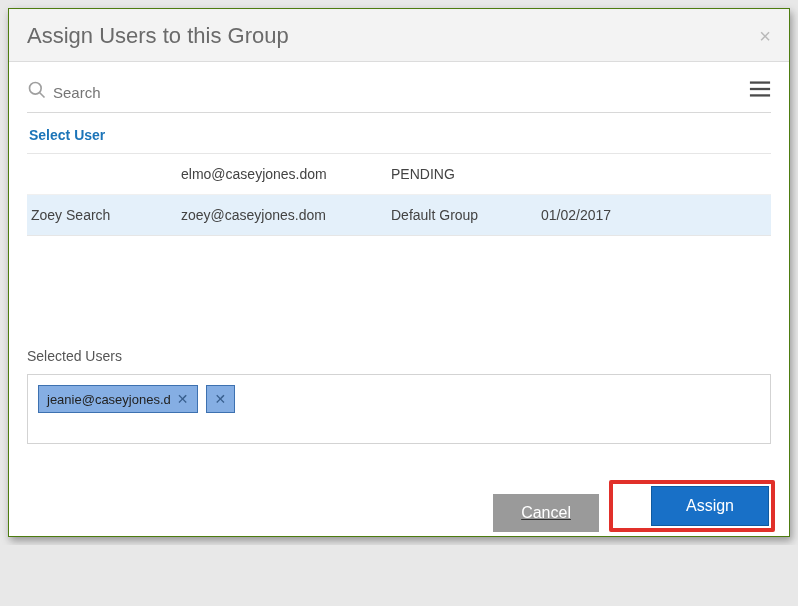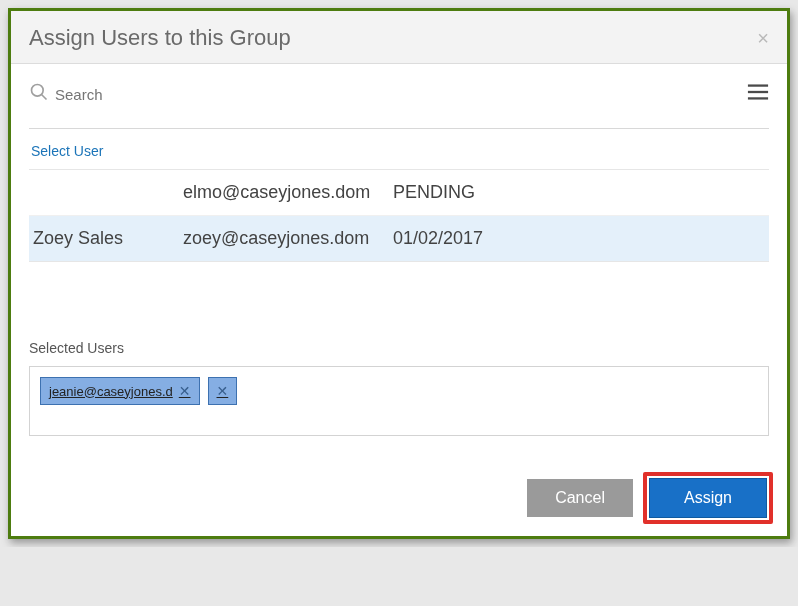--- a/index.html
+++ b/index.html
@@ -6,21 +6,21 @@
   body {
     font-family: -apple-system, BlinkMacSystemFont, "Segoe UI", Arial, sans-serif;
     background: #e8e8e8;
     padding: 8px;
     color: #333;
   }
   .dialog {
     width: 782px;
     background: #fff;
     box-shadow: 2px 4px 8px rgba(0,0,0,0.35);
-    border: 3px solid #4d7c0f;
+    border: 1px solid #4d7c0f;
     position: relative;
   }
   .dialog-header {
     background: #f3f3f3;
     border-bottom: 1px solid #dcdcdc;
     padding: 14px 18px 12px 18px;
     display: flex;
     justify-content: space-between;
     align-items: center;
   }
@@ -32,23 +32,22 @@
   .close-icon {
     color: #b9b9b9;
     font-size: 20px;
     cursor: pointer;
   }
   .content {
     padding: 18px 18px 22px 18px;
   }
   .search-row {
     display: flex;
-    align-items: center;
     justify-content: space-between;
-    margin-bottom: 22px;
+    margin-bottom: 8px;
   }
   .search-wrap {
     display: flex;
     align-items: center;
     flex: 1;
   }
   .search-icon svg {
     width: 20px;
     height: 20px;
     fill: none;
@@ -67,43 +66,43 @@
     cursor: pointer;
   }
   .hamburger svg { width: 22px; height: 18px; stroke: #4a4a4a; stroke-width: 2.5; }
   .hr {
     border-top: 1px solid #d8d8d8;
     margin-bottom: 14px;
   }
   .select-user-head {
     color: #1b74b8;
     font-size: 14px;
-    font-weight: 400;
+    font-weight: 700;
     padding: 0 2px 10px 2px;
   }
   .table-block {
     border-top: 1px solid #e6e6e6;
     border-bottom: 1px solid #e6e6e6;
   }
   .user-row {
     display: grid;
     grid-template-columns: 150px 210px 150px 130px 110px;
     padding: 12px 4px;
-    font-size: 18px;
+    font-size: 14px;
     color: #434343;
   }
   .row-0 {
     background: #fff;
     border-bottom: 1px solid #f0f0f0;
   }
   .row-1 {
     background: #e4f0fa;
   }
   .selected-users-block {
-    margin-top: 78px;
+    margin-top: 112px;
   }
   .selected-label {
     font-size: 14px;
     color: #555;
     margin-bottom: 10px;
   }
   .selected-box {
     border: 1px solid #d3d3d3;
     padding: 10px;
     min-height: 70px;
@@ -114,52 +113,53 @@
   }
   .chip {
     background: #85aee3;
     border: 1px solid #3d71b0;
     color: #222;
     font-size: 13px;
     padding: 5px 8px;
     display: flex;
     align-items: center;
     gap: 6px;
-    text-decoration: underline;
   }
   .chip-x {
     color: #385f8e;
     cursor: pointer;
     font-size: 14px;
     font-weight: 400;
   }
   .footer {
     display: flex;
     justify-content: flex-end;
     gap: 10px;
-    padding: 14px 14px 12px 14px;
-    align-items: center;
+    padding: 14px 14px 4px 14px;
+    align-items: flex-end;
+    text-decoration: underline;
   }
   .btn {
     border: none;
     color: #fff;
     font-size: 16px;
     padding: 10px 28px;
     cursor: pointer;
   }
   .btn-cancel { background: #9a9a9a; }
   .btn-assign-wrap {
     border: 4px solid #e1302a;
     padding: 2px;
     border-radius: 2px;
   }
   .btn-assign {
     background: #1870c7;
     border: 1px solid #0f5aa0;
     padding: 10px 34px;
+    margin-left: 36px;
   }
 </style>
 </head>
 <body>
 
 <div class="dialog">
 
   <div class="dialog-header">
     <div class="dialog-title">Assign Users to this Group</div>
     <div class="close-icon">×</div>
@@ -191,22 +191,23 @@
     <div class="select-user-head">Select User</div>
 
     <div class="table-block">
       <div class="user-row row-0">
         <span></span>
         <span>elmo@caseyjones.dom</span>
         <span>PENDING</span>
         <span></span>
       </div>
       <div class="user-row row-1">
-        <span>Zoey Sales</span>
+        <span>Zoey Search</span>
         <span>zoey@caseyjones.dom</span>
+        <span>Default Group</span>
         <span>01/02/2017</span>
       </div>
     </div>
 
     <div class="selected-users-block">
       <div class="selected-label">Selected Users</div>
       <div class="selected-box">
         <div class="chip">
           <span>jeanie@caseyjones.d</span>
           <span class="chip-x">✕</span>

